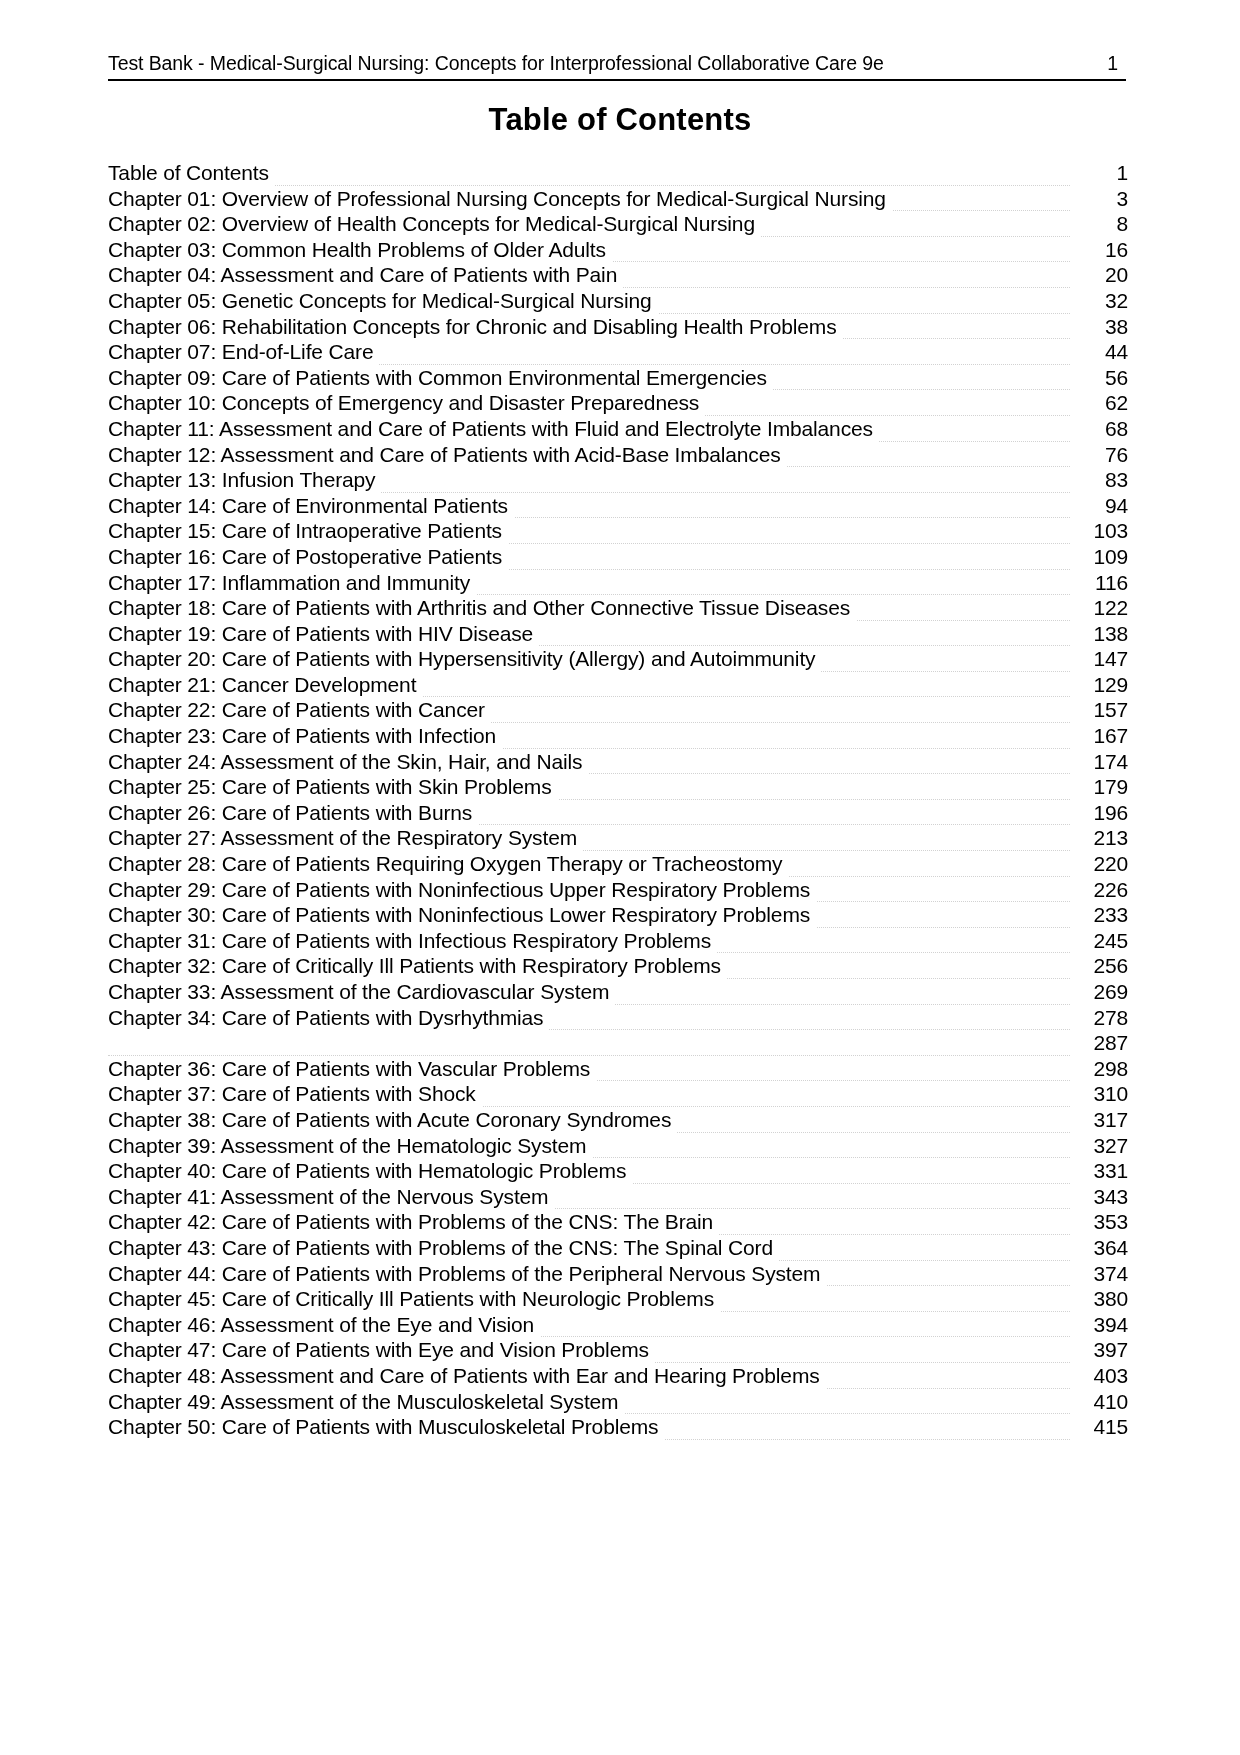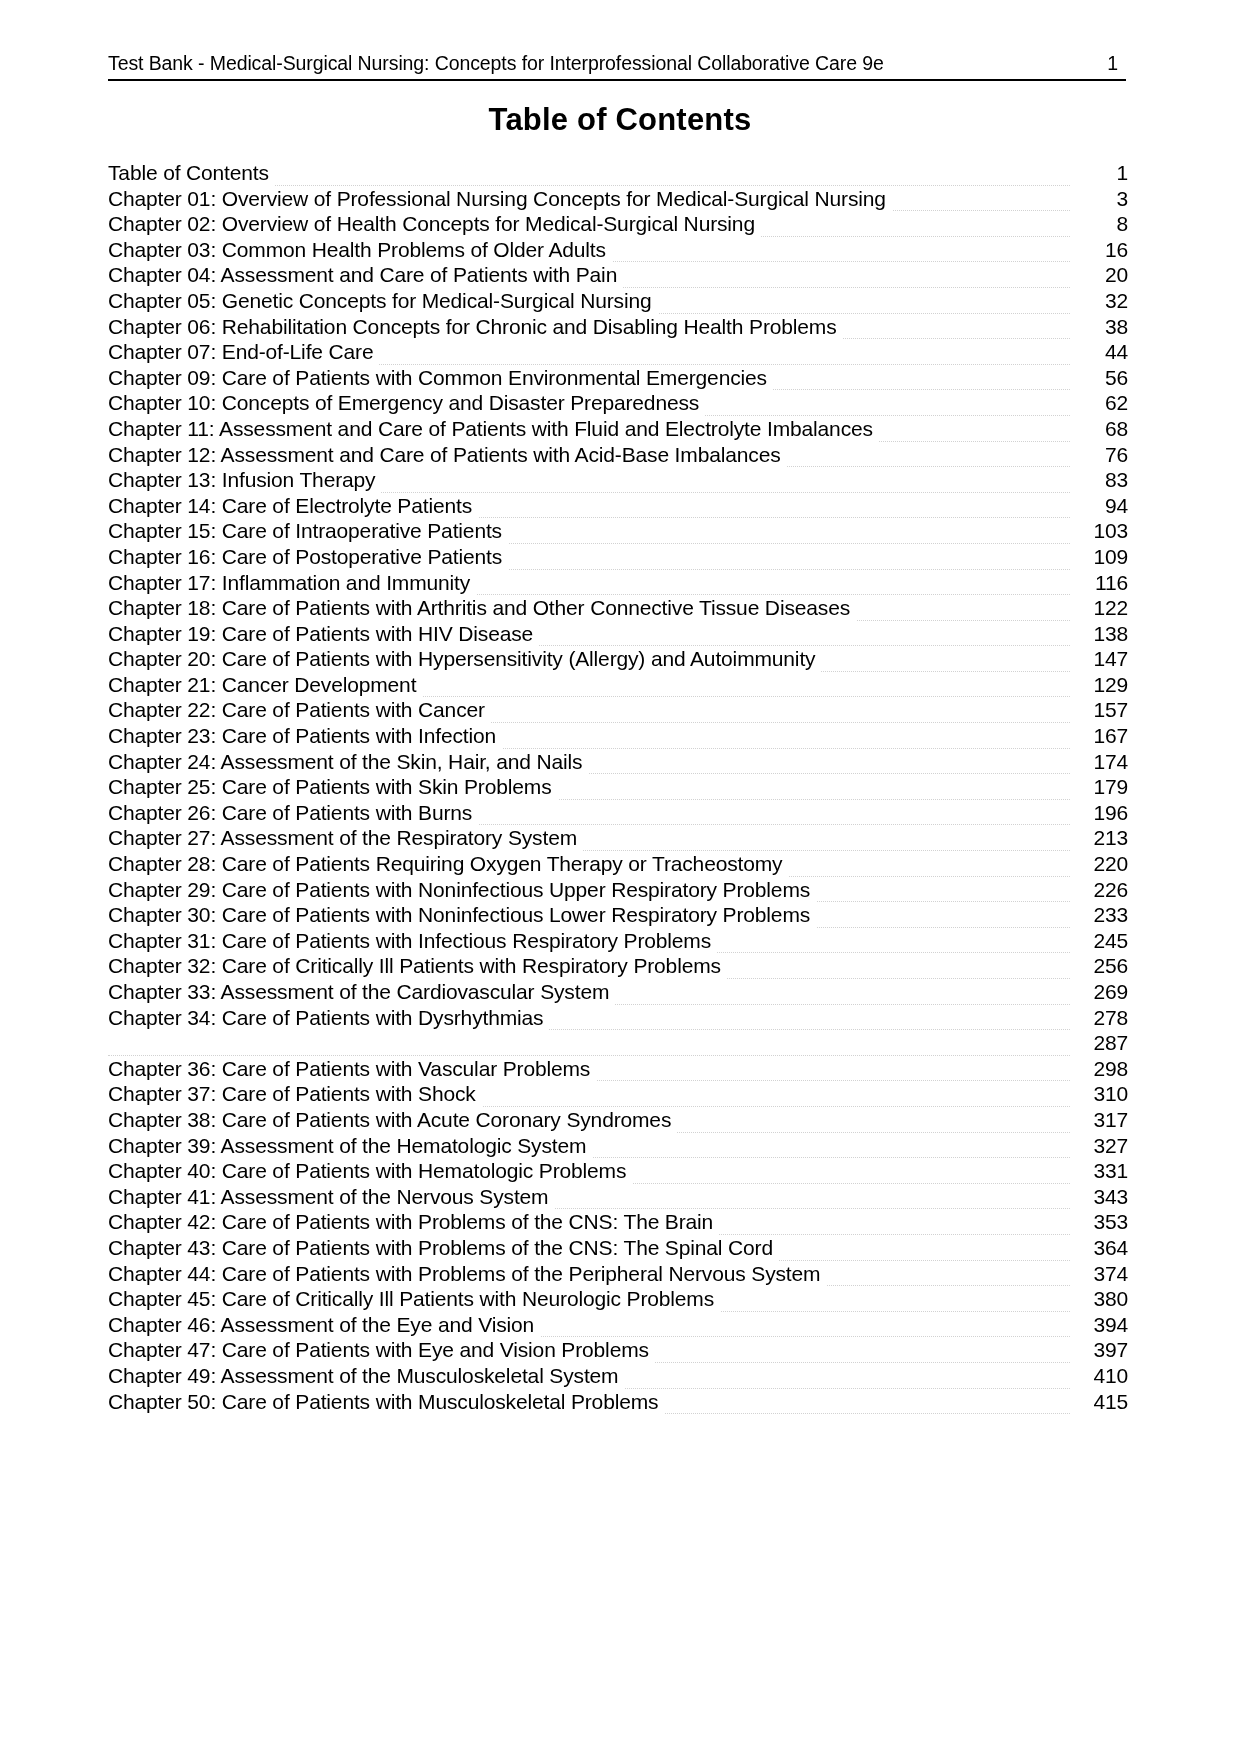--- a/index.html
+++ b/index.html
@@ -170,21 +170,21 @@
         <span class="toc-label">Chapter 12: Assessment and Care of Patients with Acid-Base Imbalances</span>
         <span class="toc-filler"></span>
         <span class="toc-page">76</span>
       </div>
       <div class="toc-entry">
         <span class="toc-label">Chapter 13: Infusion Therapy</span>
         <span class="toc-filler"></span>
         <span class="toc-page">83</span>
       </div>
       <div class="toc-entry">
-        <span class="toc-label">Chapter 14: Care of Electrolyte Patients</span>
+        <span class="toc-label">Chapter 14: Care of Environmental Patients</span>
         <span class="toc-filler"></span>
         <span class="toc-page">94</span>
       </div>
       <div class="toc-entry">
         <span class="toc-label">Chapter 15: Care of Intraoperative Patients</span>
         <span class="toc-filler"></span>
         <span class="toc-page">103</span>
       </div>
       <div class="toc-entry">
         <span class="toc-label">Chapter 16: Care of Postoperative Patients</span>
@@ -339,20 +339,25 @@
         <span class="toc-label">Chapter 46: Assessment of the Eye and Vision</span>
         <span class="toc-filler"></span>
         <span class="toc-page">394</span>
       </div>
       <div class="toc-entry">
         <span class="toc-label">Chapter 47: Care of Patients with Eye and Vision Problems</span>
         <span class="toc-filler"></span>
         <span class="toc-page">397</span>
       </div>
       <div class="toc-entry">
+        <span class="toc-label">Chapter 48: Assessment and Care of Patients with Ear and Hearing Problems</span>
+        <span class="toc-filler"></span>
+        <span class="toc-page">403</span>
+      </div>
+      <div class="toc-entry">
         <span class="toc-label">Chapter 49: Assessment of the Musculoskeletal System</span>
         <span class="toc-filler"></span>
         <span class="toc-page">410</span>
       </div>
       <div class="toc-entry">
         <span class="toc-label">Chapter 50: Care of Patients with Musculoskeletal Problems</span>
         <span class="toc-filler"></span>
         <span class="toc-page">415</span>
       </div>
     </div>

